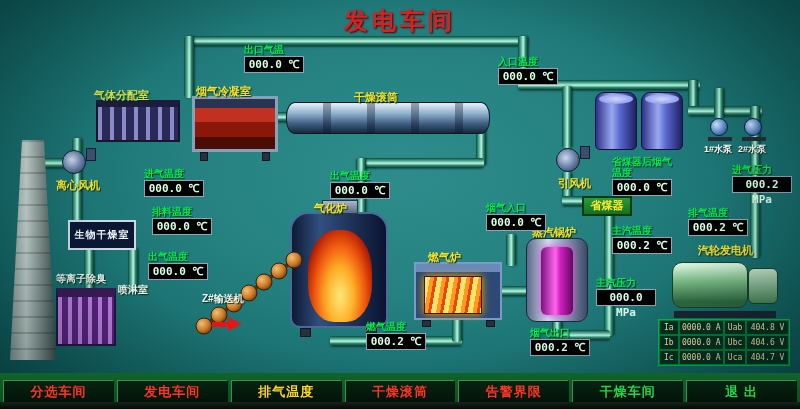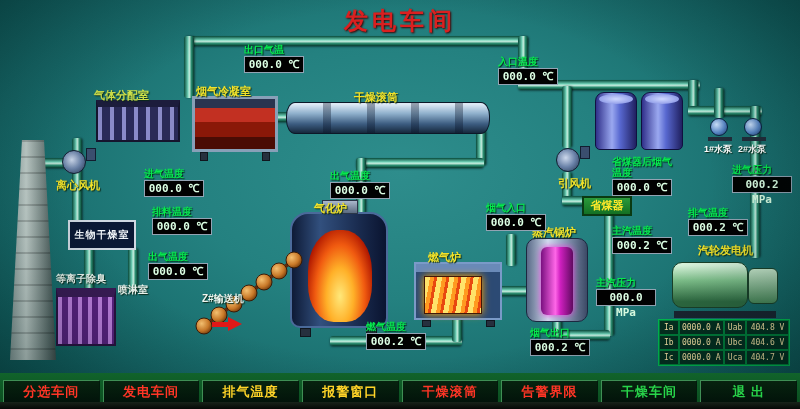--- a/index.html
+++ b/index.html
@@ -305,21 +305,20 @@
       <div class="cell">Uca</div>
       <div class="cell">404.7 V</div>
     </div>
 
   <div id="vignette"></div>
 
   <div id="nav">
       <div class="navbtn" style="color: rgb(255, 53, 38);">分选车间</div>
       <div class="navbtn" style="color: rgb(255, 53, 38);">发电车间</div>
       <div class="navbtn" style="color: rgb(255, 212, 40);">排气温度</div>
-      <div class="navbtn" style="color: rgb(255, 212, 40);">报警窗口</div>
       <div class="navbtn" style="color: rgb(255, 53, 38);">干燥滚筒</div>
       <div class="navbtn" style="color: rgb(255, 53, 38);">告警界限</div>
       <div class="navbtn" style="color: rgb(40, 212, 74);">干燥车间</div>
       <div class="navbtn" style="color: rgb(40, 212, 74);">退 出</div>
     </div>
   <div id="taskbar"></div>
 
 </div>
 
 </body></html>

